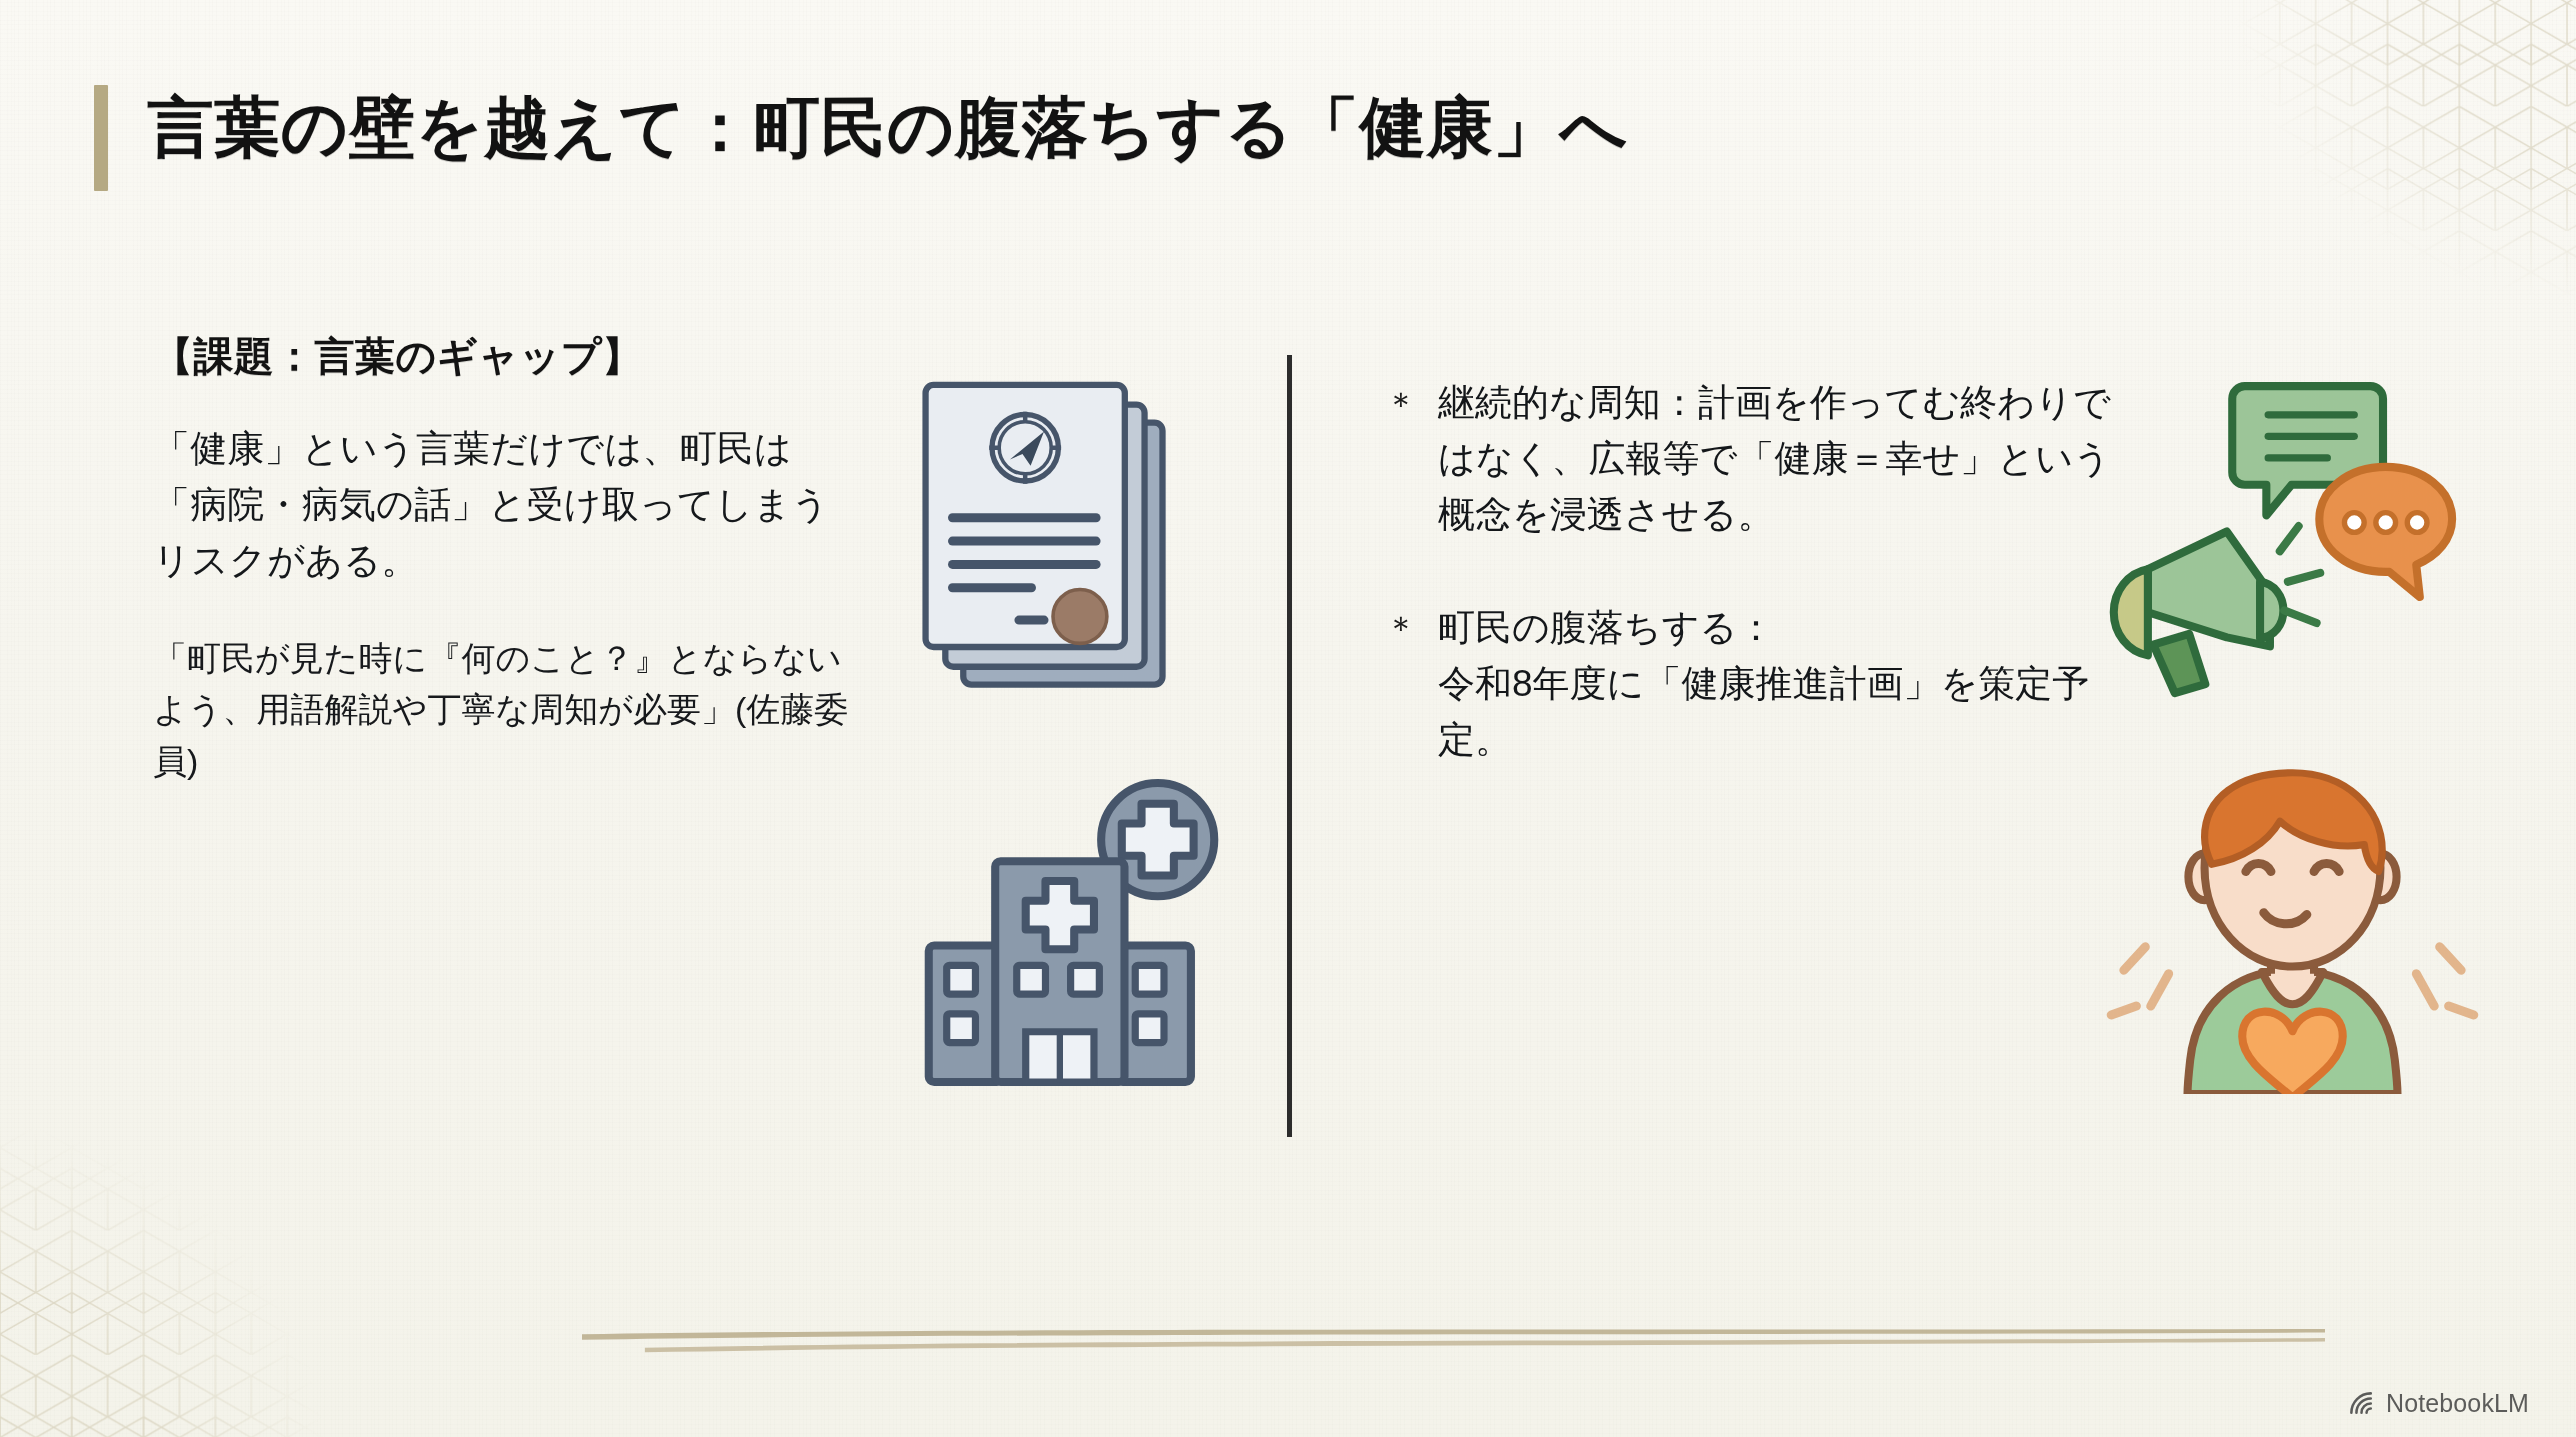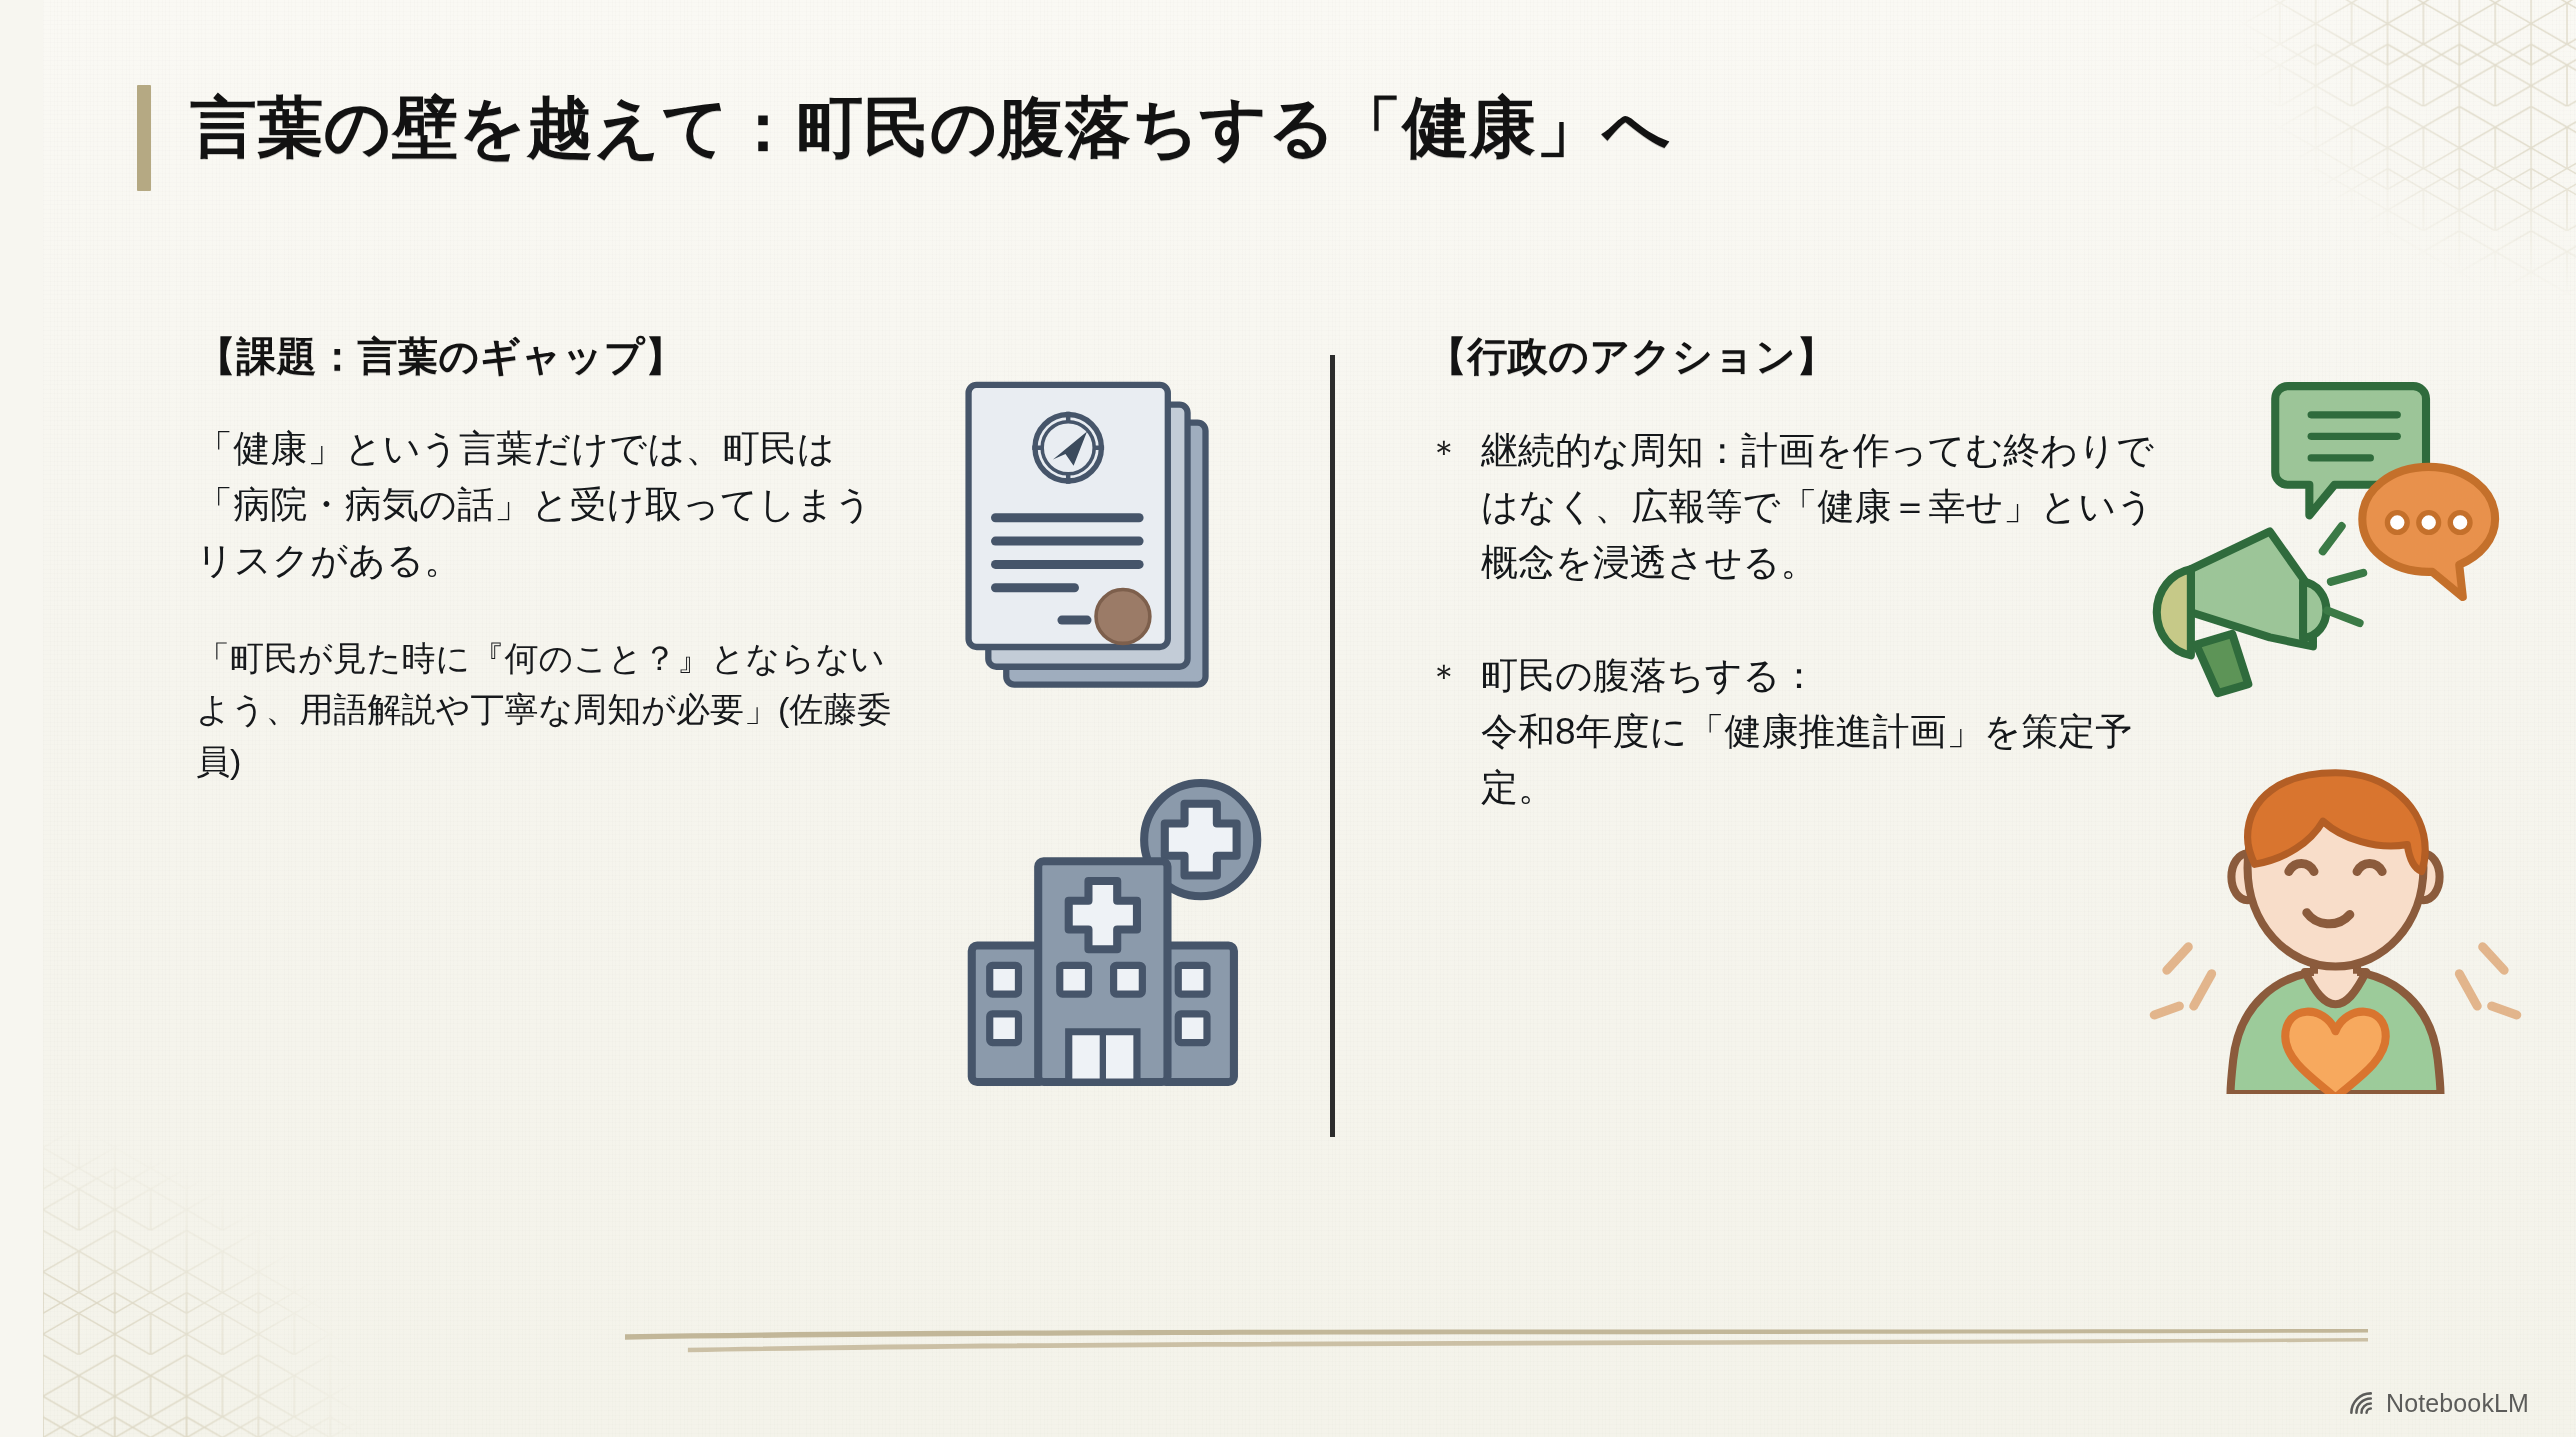--- a/index.html
+++ b/index.html
@@ -11,21 +11,20 @@
     overflow:hidden;
     position:relative;
   }
 
   
   #slide{
     position:absolute;inset:0;
     background:
       linear-gradient(180deg,#faf9f4 0%,#f6f5ee 45%,#f4f3ea 100%);
     overflow:hidden;
-    margin-left:43px;
   }
 
   
   #paper-grain{
     position:absolute;inset:0;pointer-events:none;
     background-image:
       repeating-linear-gradient(90deg,rgba(120,110,80,.020) 0 0.9px,rgba(255,255,255,0) 0.9px 3.6px),
       repeating-linear-gradient(0deg,rgba(120,110,80,.015) 0 0.9px,rgba(255,255,255,0) 0.9px 4.5px);
     opacity:.9;
   }
@@ -211,21 +210,20 @@
 
     <div id="col-divider"></div>
 
     <div class="column" id="col-left">
       <div class="col-heading">【課題：言葉のギャップ】</div>
       <div class="body-para" id="left-main-para">「健康」という言葉だけでは、町民は「病院・病気の話」と受け取ってしまうリスクがある。</div>
       <div id="left-quote">「町民が見た時に『何のこと？』とならないよう、用語解説や丁寧な周知が必要」(佐藤委員)</div>
     </div>
 
     <div class="column" id="col-right">
-      <div class="col-heading">【行政のアクション】</div>
 
       <div class="bullet-item" id="bullet-0">
         <span class="bullet-mark">＊</span>
         <span class="bullet-body"><b class="bullet-lead">継続的な周知：</b><span>計画を作ってむ終わりではなく、広報等で「健康＝幸せ」という概念を浸透させる。</span></span>
       </div>
 
       <div class="bullet-item" id="bullet-1">
         <span class="bullet-mark">＊</span>
         <span class="bullet-body"><b class="bullet-lead">町民の腹落ちする：</b><br><span>令和8年度に「健康推進計画」を策定予定。</span></span>
       </div>

